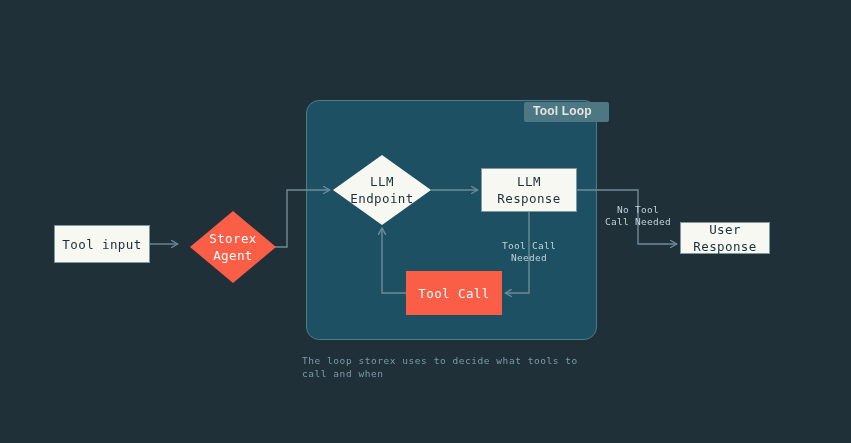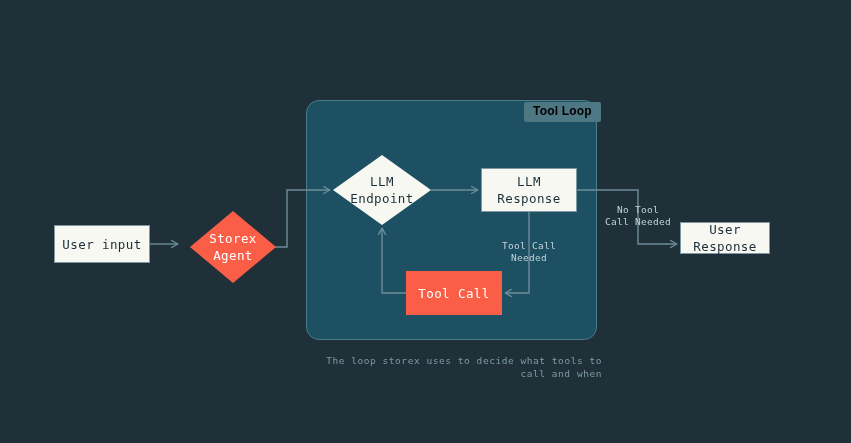--- a/index.html
+++ b/index.html
@@ -25,23 +25,23 @@
     height: 240px;
     background: #1c5062;
     border: 1px solid #4c7b8a;
     border-radius: 13px;
     box-sizing: border-box;
   }
   .loop-badge {
     position: absolute;
     left: 524px;
     top: 102px;
-    padding: 3px 9px 4px 9px;
+    padding: 3px 17px 4px 9px;
     background: #4e7784;
-    color: #000000;
+    color: #e5e5e5;
     font-family: "Liberation Sans", sans-serif;
     font-size: 12px;
     font-weight: bold;
     letter-spacing: 0.2px;
     border-radius: 2px;
     line-height: 13px;
     text-align: center;
   }
 
   
@@ -121,21 +121,21 @@
 
   
   .caption {
     position: absolute;
     left: 302px;
     top: 354px;
     width: 300px;
     color: #7f9aa4;
     font-size: 9.5px;
     letter-spacing: 0.55px;
-    text-align: right;
+    text-align: left;
     line-height: 13px;
   }
 </style>
 </head>
 <body>
 
 <div id="stage">
 
   <div class="loop-container"></div>
 
@@ -156,21 +156,21 @@
       <path d="M529,212 L529,293 L505,293" marker-end="url(#arw)"></path>
 
       <path d="M406,293 L382,293 L382,228" marker-end="url(#arw)"></path>
 
       <path d="M577,190 L638,190 L638,244 L677,244" marker-end="url(#arw)"></path>
     </g>
   </svg>
 
   <div class="loop-badge">Tool Loop</div>
 
-  <div class="node box" id="node-user-input">User input</div>
+  <div class="node box" id="node-user-input">Tool input</div>
 
   <div class="diamond-wrap" id="node-storex">
     <svg width="86" height="72" viewBox="0 0 86 72" xmlns="http://www.w3.org/2000/svg">
       <polygon points="43,0 86,36 43,72 0,36" fill="#fb5e47"></polygon>
     </svg>
     <div class="diamond-label light">Storex
 Agent</div>
   </div>
 
   <div class="diamond-wrap" id="node-llm-endpoint">

